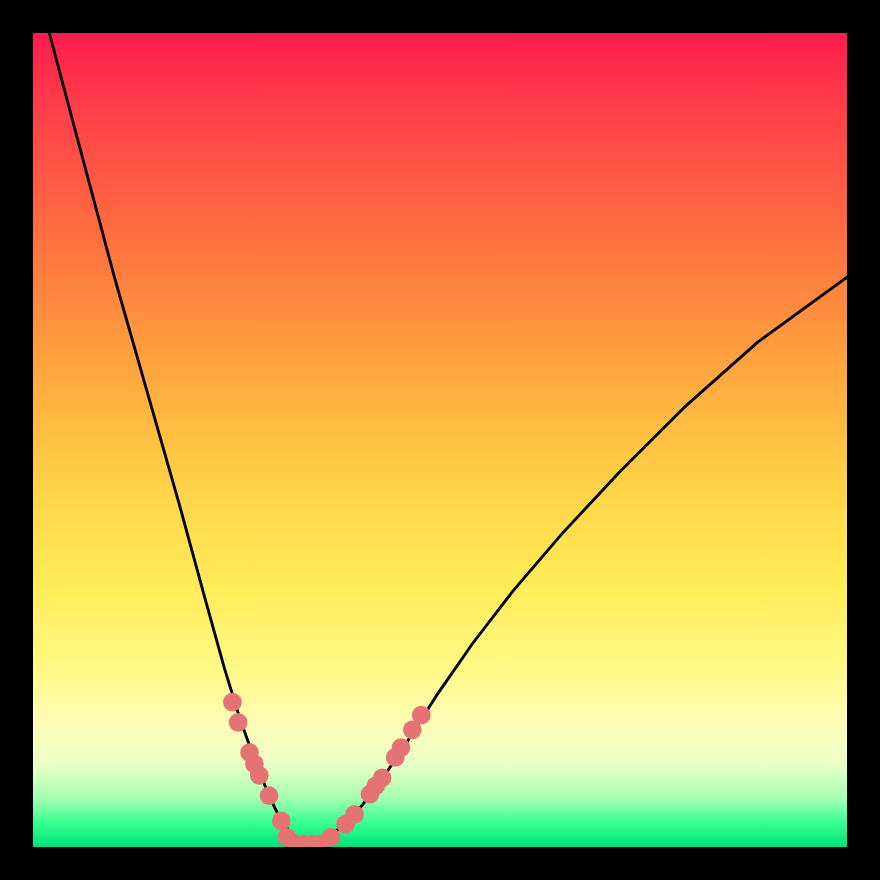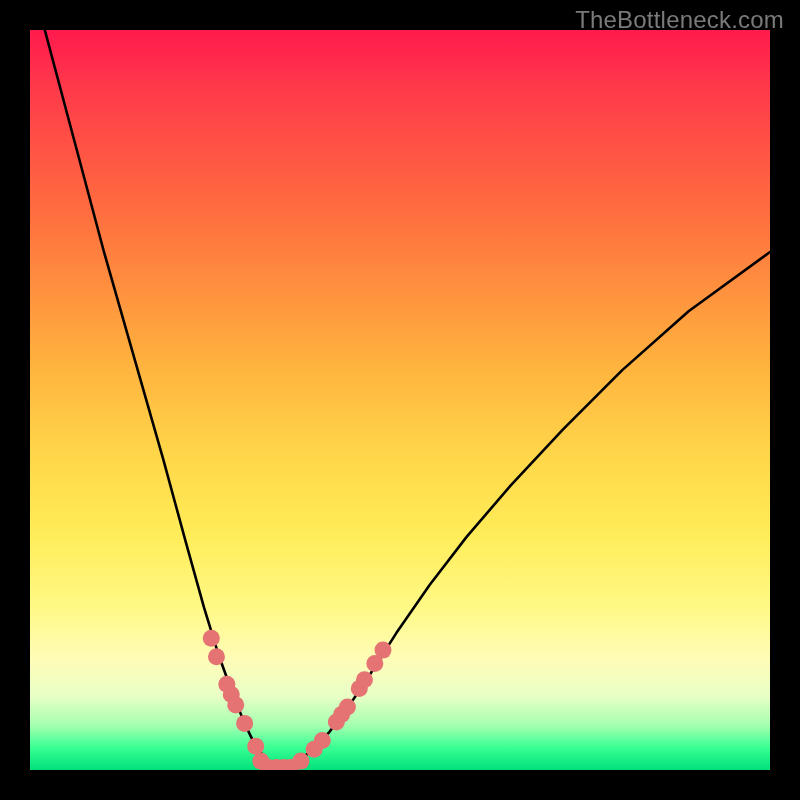--- a/index.html
+++ b/index.html
@@ -52,21 +52,20 @@
     left: 0;
     top: 0;
     width: 740px;
     height: 740px;
   }
 </style>
 </head>
 <body>
 
 <div class="frame">
-  <div class="watermark">TheBottleneck.com</div>
   <div class="plot-area">
     <svg class="overlay" viewBox="0 0 740 740">
       <g id="curve-group">
           <path d="M 14.80 0.00 L 44.40 111.00 L 74.00 222.00 L 103.60 325.60 L 133.20 429.20 L 155.40 510.60 L 173.90 577.20 L 188.70 625.30 L 203.50 666.00 L 214.60 693.38 L 223.48 711.88 L 229.40 720.76 L 234.58 727.42 L 239.02 732.60 L 244.20 735.93 L 247.90 737.41 L 247.90 737.41 L 255.30 735.93 L 262.70 732.60 L 273.80 726.68 L 284.90 717.80 L 299.70 701.52 L 318.20 677.10 L 340.40 643.80 L 366.30 603.10 L 399.60 555.00 L 436.60 506.90 L 481.00 455.10 L 532.80 399.60 L 592.00 340.40 L 658.60 281.20 L 740.00 222.00 " fill="none" stroke="#000" stroke-width="2.6" stroke-linecap="round" stroke-linejoin="round"></path>
         </g>
       <g id="marker-group">
           <circle cx="181.30" cy="608.28" r="8.5" fill="#e57373"></circle>
           <circle cx="186.48" cy="626.78" r="8.5" fill="#e57373"></circle>
           <circle cx="196.84" cy="654.16" r="8.5" fill="#e57373"></circle>
           <circle cx="201.28" cy="664.52" r="8.5" fill="#e57373"></circle>

